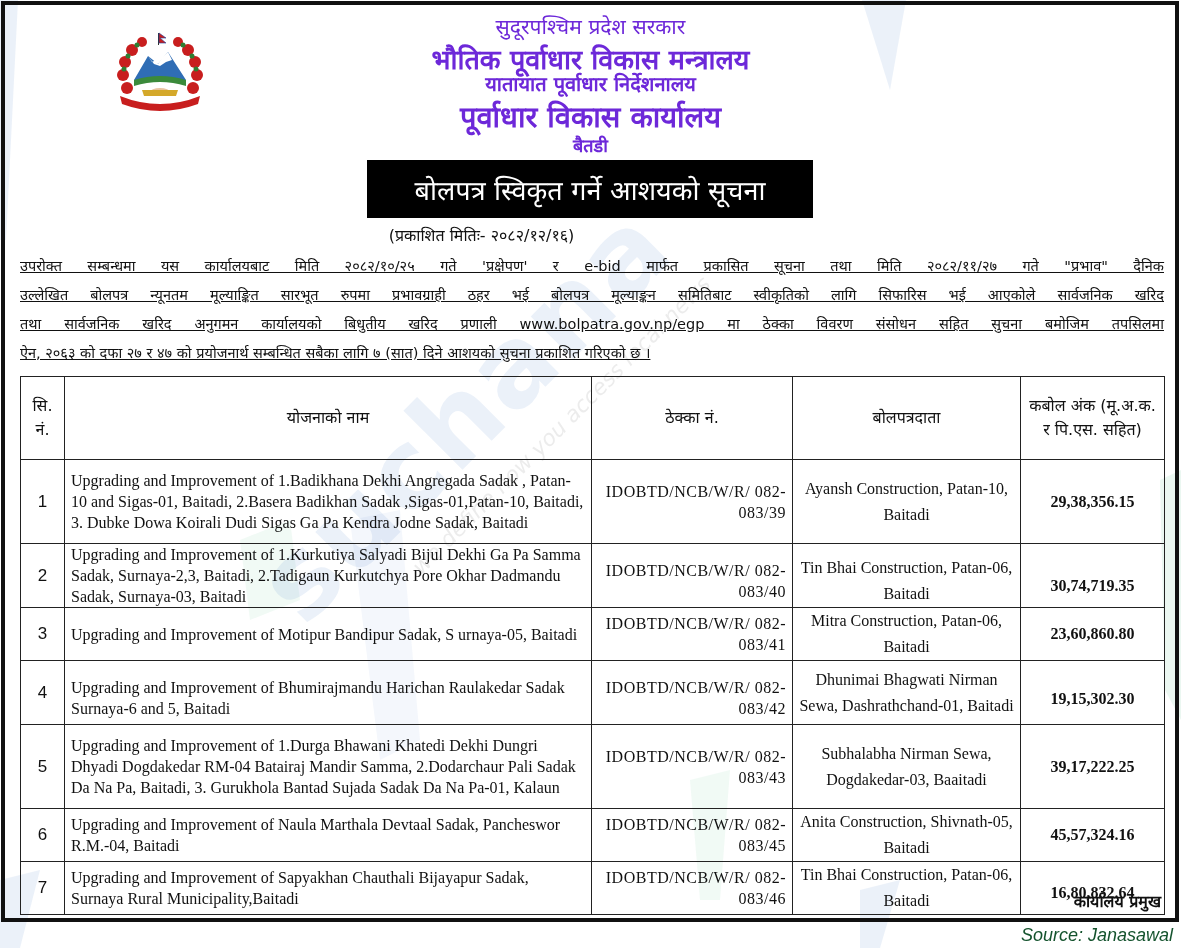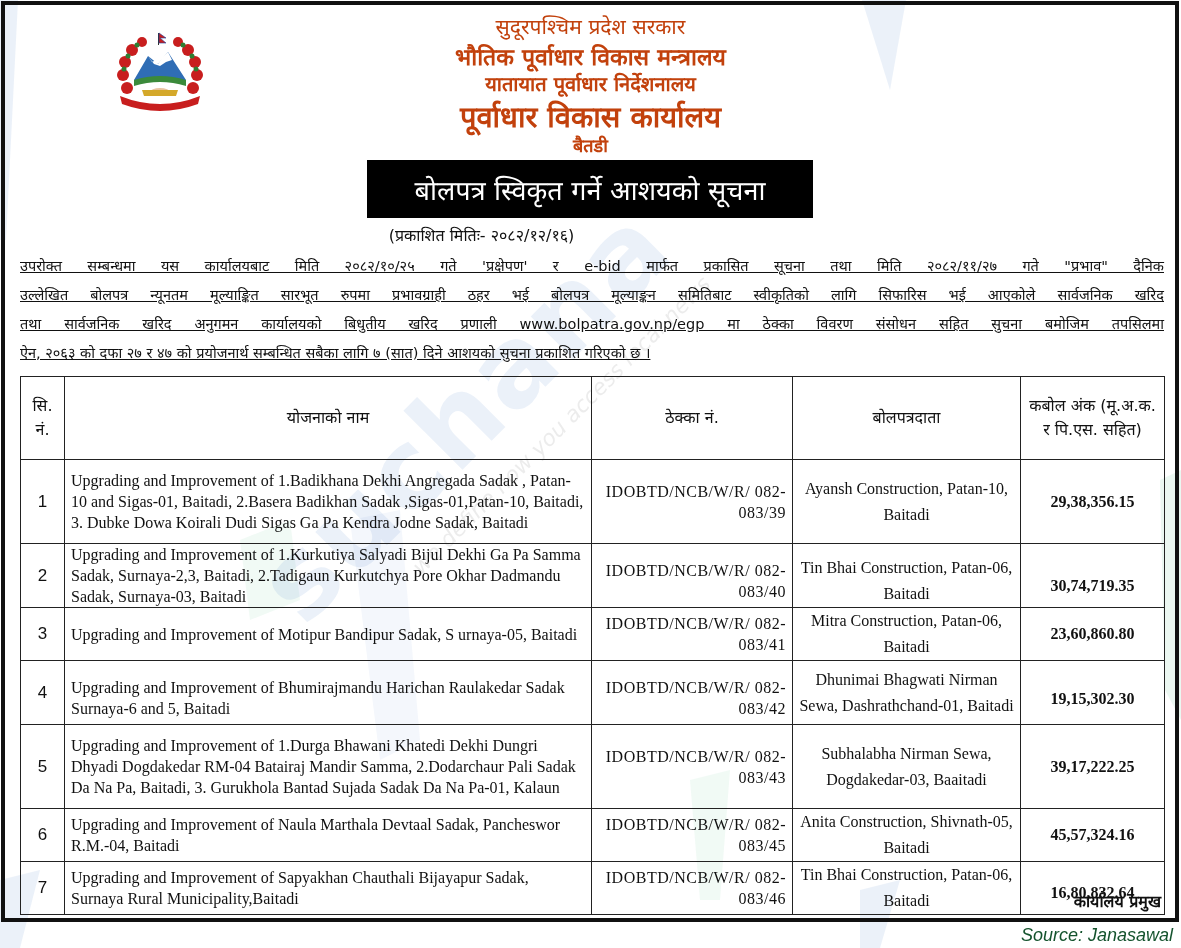--- a/index.html
+++ b/index.html
@@ -63,25 +63,25 @@
       height: 85px;
       z-index: 2;
     }
     .hdr {
       position: absolute;
       left: 0;
       width: 1181px;
       text-align: center;
       z-index: 2;
       font-family: "DejaVu Sans", sans-serif;
-      color: #c2410c;
+      color: #6d28d9;
       white-space: nowrap;
     }
     .h1 { top: 12px; font-size: 21px; }
-    .h2 { top: 40px; font-size: 23px; font-weight: bold; }
+    .h2 { top: 40px; font-size: 27px; font-weight: bold; }
     .h3 { top: 70px; font-size: 20px; font-weight: bold; }
     .h4 { top: 96px; font-size: 29px; font-weight: bold; }
     .h5 { top: 133px; font-size: 18px; font-weight: bold; }
     .title-box {
       position: absolute;
       left: 367px;
       top: 160px;
       width: 446px;
       height: 58px;
       background: #000000;

